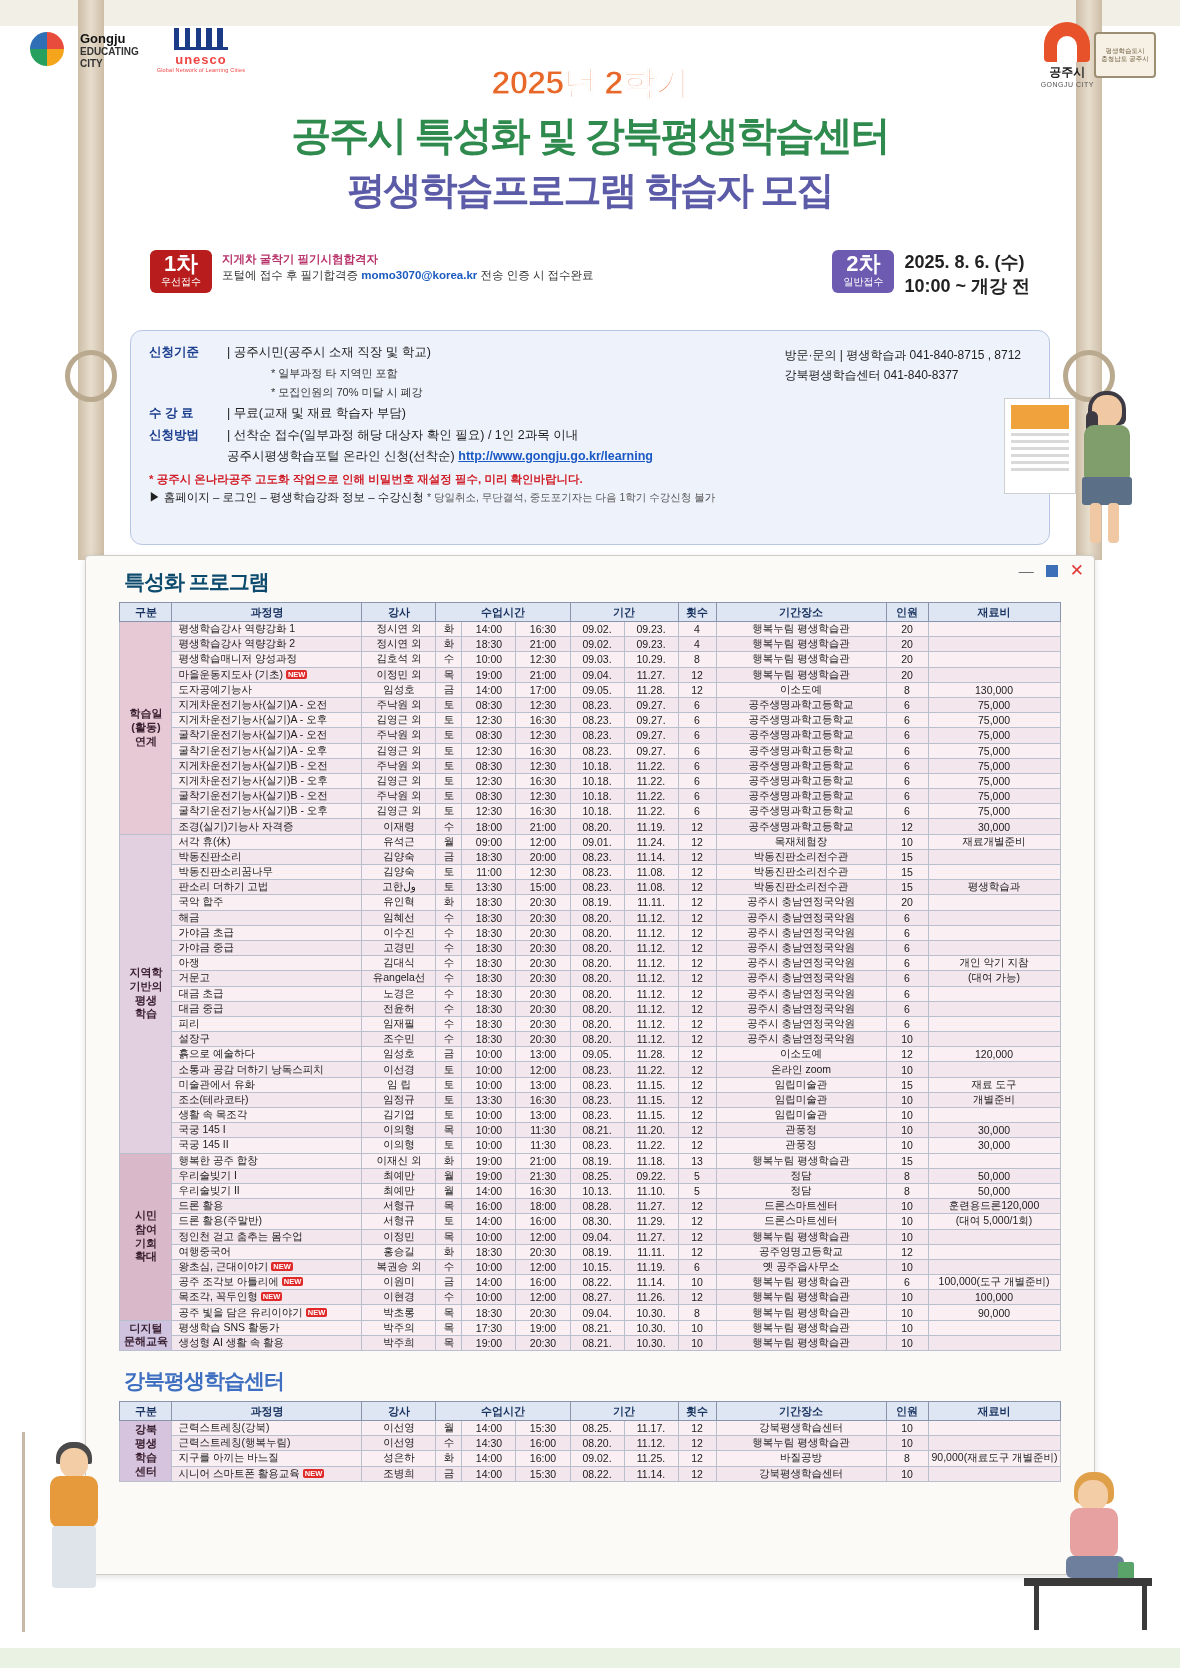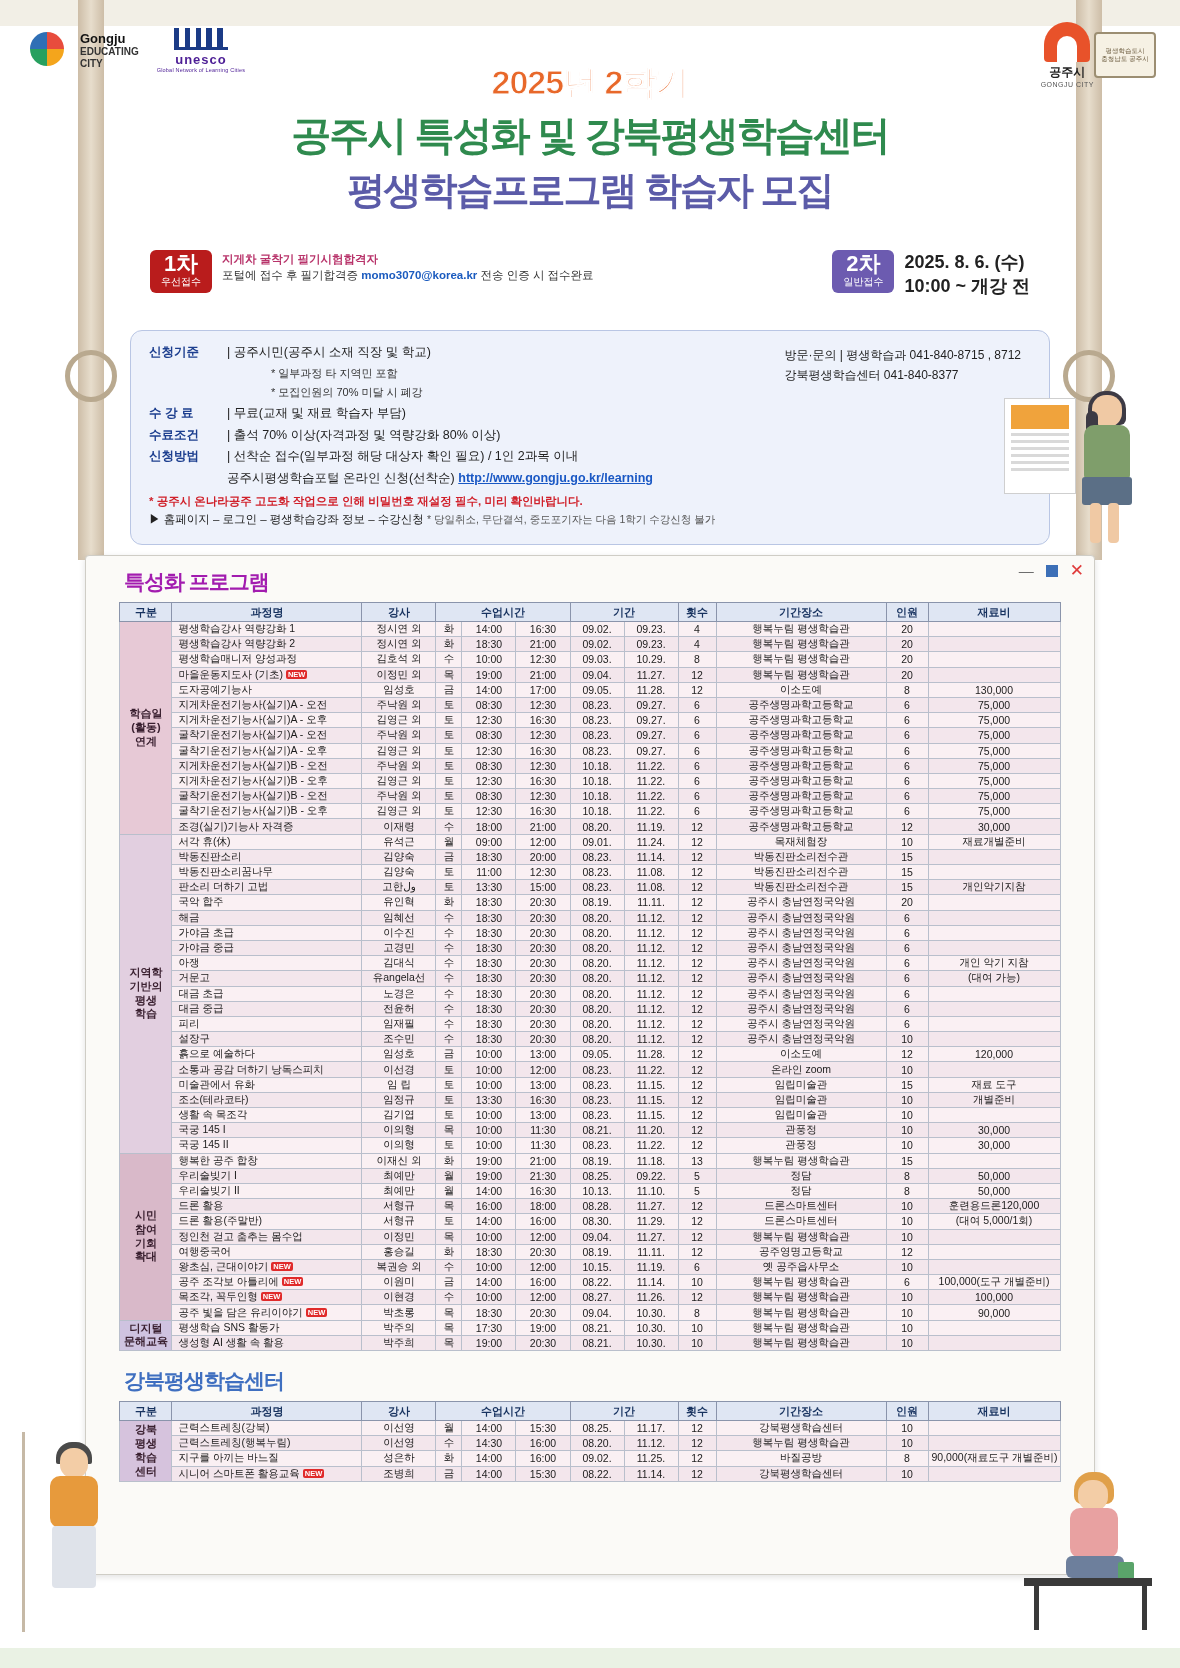--- a/index.html
+++ b/index.html
@@ -32,21 +32,21 @@
   .logo-left {
     position:absolute; left:30px; top:28px; display:flex; align-items:center; gap:18px;
   }
   .gongju-logo { display:flex; align-items:flex-start; gap:16px; }
   .gl-mark {
     width:34px; height:34px; border-radius:50%;
     background:conic-gradient(#e84c3d 0 25%, #f4a51c 0 50%, #27a05f 0 75%, #2f6fb5 0 100%);
   }
   .gl-text { font-size:10px; line-height:1.15; color:#333; font-weight:bold; }
   .gl-text .big { font-size:13px; color:#111; }
-  .unesco { text-align:center; color:#4c1d95; }
+  .unesco { text-align:center; color:#ef4444; }
   .unesco .bars {
     width:54px; height:22px; margin:0 auto 2px;
     background:
       linear-gradient(90deg,#1b3b86 0 10%, transparent 0 20%, #1b3b86 0 30%, transparent 0 40%,
       #1b3b86 0 50%, transparent 0 60%, #1b3b86 0 70%, transparent 0 80%, #1b3b86 0 90%, transparent 0);
     border-bottom:3px solid #1b3b86;
   }
   .unesco .u1 { font-size:13px; font-weight:bold; letter-spacing:1px; }
   .unesco .u2 { font-size:5.5px; letter-spacing:.2px; }
 
@@ -137,21 +137,21 @@
     position:absolute; left:85px; top:555px; width:1010px; height:1020px;
     background:#fbfaf7; border:1px solid #cfcdc6; border-radius:4px;
     box-shadow:0 2px 6px rgba(0,0,0,.12);
   }
   .win-ctrl { position:absolute; right:10px; top:6px; display:flex; gap:12px; align-items:center; }
   .win-ctrl span { font-size:15px; color:#6d6d6d; line-height:1; cursor:default; }
   .win-ctrl .sq { width:12px; height:12px; background:#3c6fb7; display:inline-block; }
   .win-ctrl .x { color:#e03b3b; font-size:17px; }
 
   .sec-title {
-    font-size:21px; font-weight:bold; color:#a21caf; padding:12px 0 6px 38px;
+    font-size:21px; font-weight:bold; color:#0c4a6e; padding:12px 0 6px 38px;
     letter-spacing:-1px;
   }
   .sec-title.b { color:#3f6fc0; padding-top:16px; }
 
   table.grid {
     border-collapse:collapse; margin:0 auto; width:940px; font-size:10.5px; color:#1b1b1b;
     table-layout:fixed;
   }
   table.grid th {
     background:#dfe6f3; border:1px solid #8a94ab; font-size:11px; font-weight:bold;
@@ -276,24 +276,20 @@
     <div class="info-lb"></div>
     <div class="info-val info-sub">* 일부과정 타 지역민 포함</div>
   </div>
   <div class="info-row">
     <div class="info-lb"></div>
     <div class="info-val info-sub">* 모집인원의 70% 미달 시 폐강</div>
   </div>
   <div class="info-row">
     <div class="info-lb">수 강 료</div>
     <div class="info-val">| 무료(교재 및 재료 학습자 부담)</div>
-  </div>
-  <div class="info-row">
-    <div class="info-lb">수료조건</div>
-    <div class="info-val">| 출석 70% 이상(자격과정 및 역량강화 80% 이상)</div>
   </div>
   <div class="info-row">
     <div class="info-lb">신청방법</div>
     <div class="info-val">| 선착순 접수(일부과정 해당 대상자 확인 필요) / 1인 2과목 이내</div>
   </div>
   <div class="info-row">
     <div class="info-lb"></div>
     <div class="info-val">
       <span>공주시평생학습포털 온라인 신청(선착순) </span><a class="link-blue" href="#">http://www.gongju.go.kr/learning</a>
     </div>
@@ -589,21 +585,21 @@
           <td class="c-name">판소리 더하기 고법</td>
           <td class="c-ctr">고한ول</td>
           <td class="c-ctr">토</td>
           <td class="c-ctr">13:30</td>
           <td class="c-ctr">15:00</td>
           <td class="c-ctr">08.23.</td>
           <td class="c-ctr">11.08.</td>
           <td class="c-ctr">12</td>
           <td class="c-ctr">박동진판소리전수관</td>
           <td class="c-ctr">15</td>
-          <td class="c-ctr">개인악기지참</td>
+          <td class="c-ctr">평생학습과</td>
         </tr>
         <tr class="rowA">
           <td class="c-name">국악 합주</td>
           <td class="c-ctr">유인혁</td>
           <td class="c-ctr">화</td>
           <td class="c-ctr">18:30</td>
           <td class="c-ctr">20:30</td>
           <td class="c-ctr">08.19.</td>
           <td class="c-ctr">11.11.</td>
           <td class="c-ctr">12</td>

